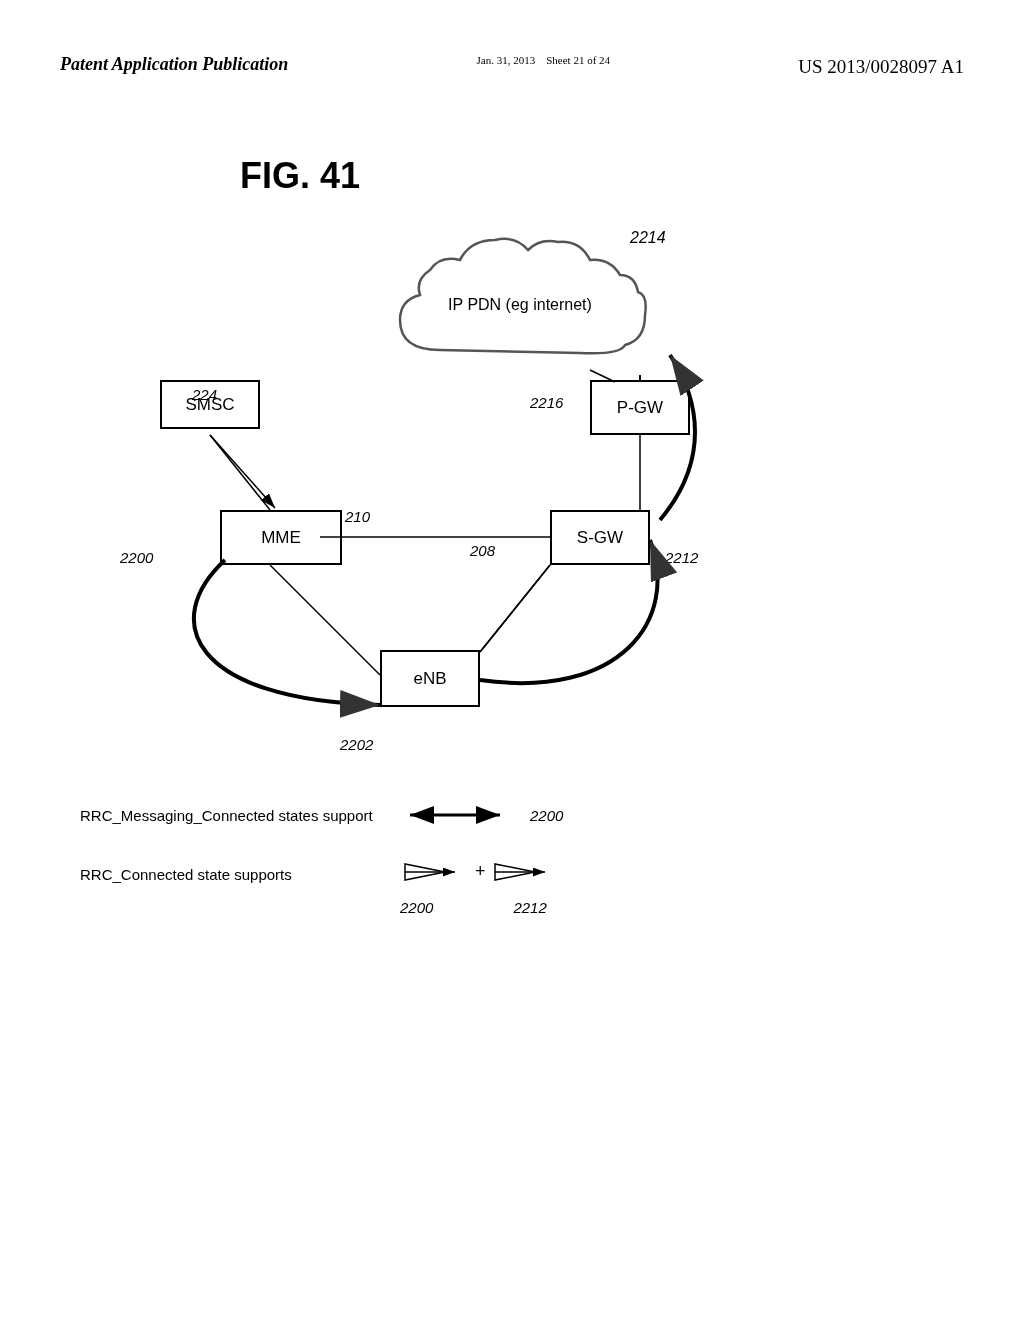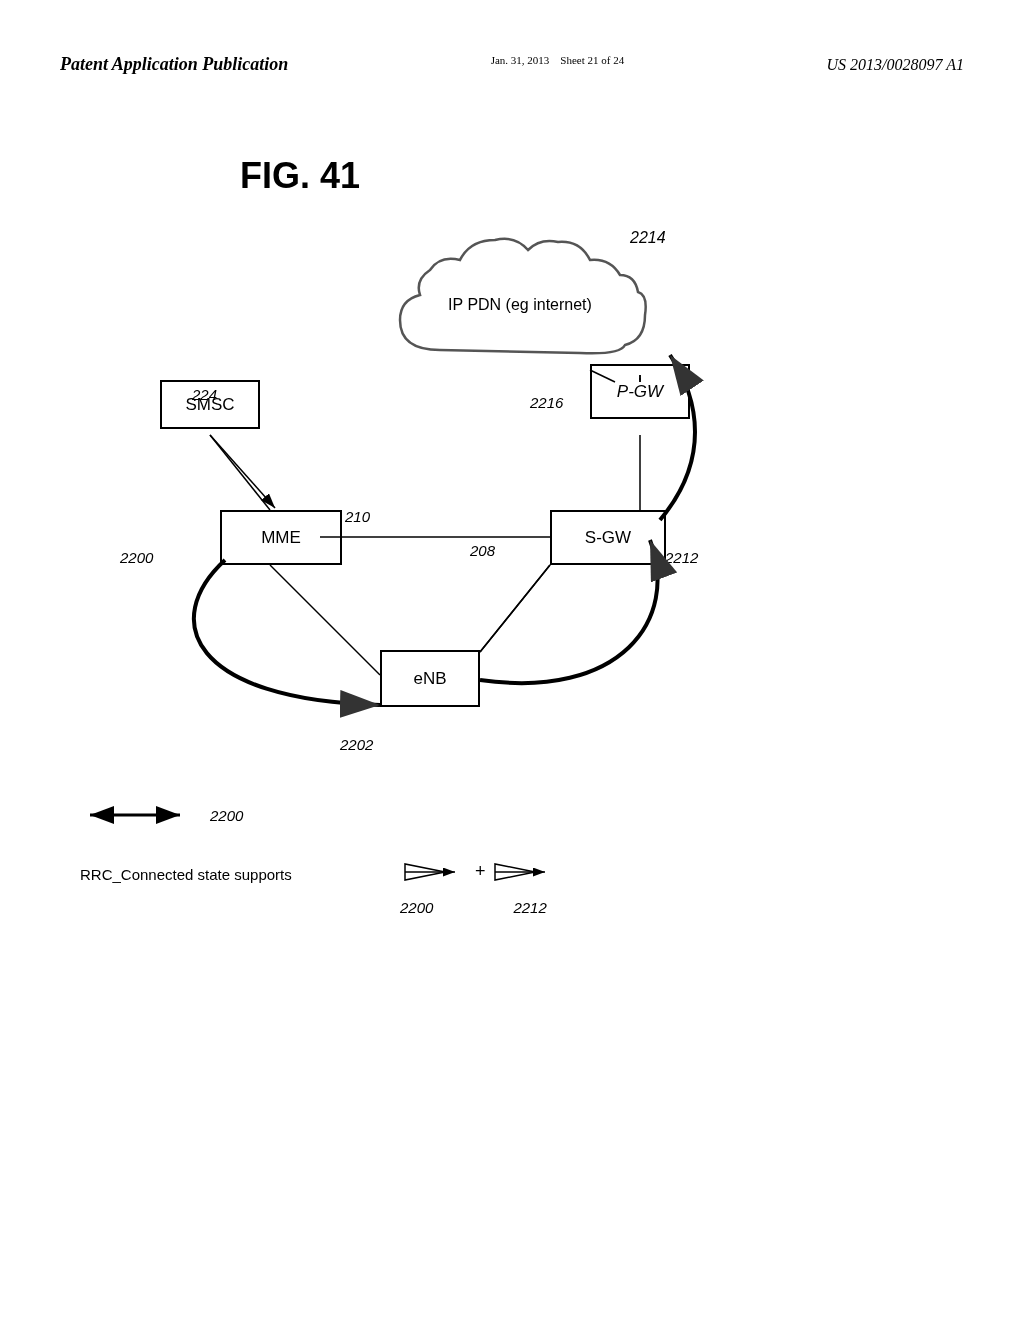--- a/index.html
+++ b/index.html
@@ -34,24 +34,23 @@
       line-height: 1.4;
     }
 
     .header-center {
       font-size: 11px;
       text-align: center;
       line-height: 1.6;
     }
 
     .header-right {
-      font-size: 16px;
+      font-size: 19px;
       text-align: left;
       line-height: 1.6;
-      font-style: italic;
     }
 
     .diagram-area {
       position: absolute;
       top: 140px;
       left: 60px;
       right: 60px;
       bottom: 60px;
     }
 
@@ -128,31 +127,31 @@
         <path d="M60,140 Q20,140 20,110 Q20,90 40,85 Q35,70 50,60 Q60,45 80,50 Q90,30 115,30 Q135,25 148,40 Q160,28 178,32 Q200,30 210,50 Q230,48 240,65 Q255,65 258,82 Q268,85 265,105 Q265,130 245,135 Q240,145 200,143 Z" fill="white" stroke="#555" stroke-width="2.5" fill-rule="evenodd"></path>
         <text x="140" y="100" text-anchor="middle" font-family="Arial,sans-serif" font-size="16" fill="#000">IP PDN (eg internet)</text>
       </svg>
     </div>
 
     <div class="node-box" style="left:100px; top:240px; width:100px; height:49px;">
       <span>SMSC</span>
     </div>
     <div class="ref-num" style="position:absolute; top:222px; left:132px;">224</div>
 
-    <div class="node-box" style="left:530px; top:224px; width:100px; height:55px;font-style:italic;">
+    <div class="node-box" style="left:530px; top:240px; width:100px; height:55px;">
       <span>P-GW</span>
     </div>
     <div class="ref-num" style="position:absolute; top:230px; left:470px;">2216</div>
 
     <div class="node-box" style="left:160px; top:370px; width:122px; height:55px;">
       <span>MME</span>
     </div>
     <div class="ref-num" style="position:absolute; top:385px; left:60px;">2200</div>
 
-    <div class="node-box" style="left:490px; top:370px; width:116px; height:55px;">
+    <div class="node-box" style="left:490px; top:370px; width:100px; height:55px;">
       <span>S-GW</span>
     </div>
     <div class="ref-num" style="position:absolute; top:385px; left:605px;">2212</div>
 
     <div class="ref-num" style="position:absolute; top:344px; left:285px;">210</div>
 
     <div class="ref-num" style="position:absolute; top:378px; left:410px;">208</div>
 
     <div class="node-box" style="left:320px; top:510px; width:100px; height:57px;">
       <span>eNB</span>
@@ -197,20 +196,21 @@
 
       <line x1="580" y1="238" x2="580" y2="240" stroke="#000" stroke-width="1.5"></line>
 
       <line x1="260" y1="397" x2="490" y2="397" stroke="#000" stroke-width="1.5"></line>
 
     </svg>
 
     <div style="position:absolute; top:660px; left:20px;">
 
       <div style="display:flex; align-items:center; margin-bottom:20px;">
+        <span style="font-size:15px; font-family:Arial,sans-serif; min-width:320px;">RRC_Messaging_Connected states support</span>
 
         <svg width="120" height="30">
           <defs>
             <marker id="da-end" markerWidth="8" markerHeight="6" refX="8" refY="3" orient="auto">
               <polygon points="0 0, 8 3, 0 6" fill="#000"></polygon>
             </marker>
             <marker id="da-start" markerWidth="8" markerHeight="6" refX="0" refY="3" orient="auto">
               <polygon points="8 0, 0 3, 8 6" fill="#000"></polygon>
             </marker>
           </defs>

